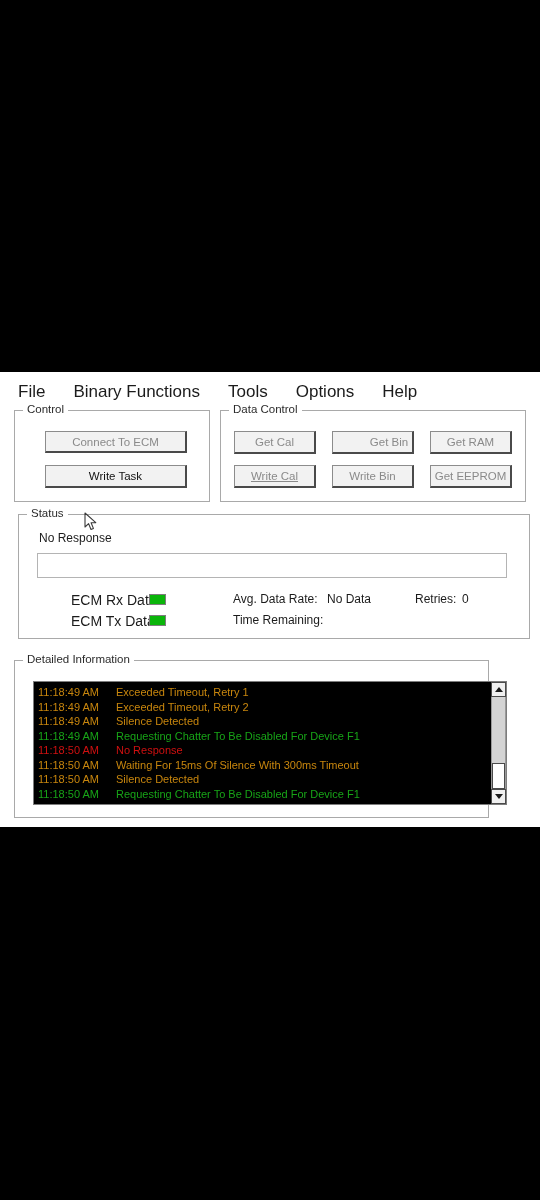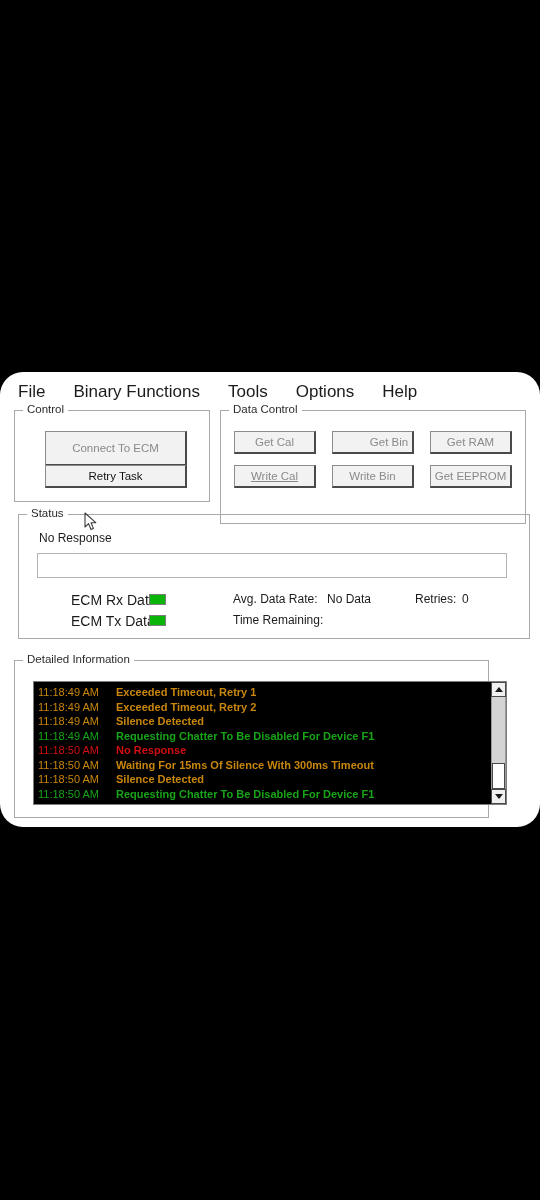--- a/index.html
+++ b/index.html
@@ -17,21 +17,20 @@
 
   
   #app-window {
     position: absolute;
     left: 0;
     top: 372px;
     width: 540px;
     height: 455px;
     background: #ffffff;
     overflow: hidden;
-    border-radius: 23px;
   }
 
   
   #menu-bar {
     position: absolute;
     left: 0; top: 6px;
     width: 540px; height: 28px;
     display: flex;
     align-items: center;
     padding-left: 18px;
@@ -59,21 +58,21 @@
     left: 8px;
     background: #ffffff;
     padding: 0 4px;
     font-size: 11.5px;
     color: #2b2b2b;
     white-space: nowrap;
     line-height: 12px;
   }
 
   #grp-control   { left: 14px;  top: 38px;  width: 196px; height: 92px; }
-  #grp-datactrl  { left: 220px; top: 38px;  width: 306px; height: 114px; }
+  #grp-datactrl  { left: 220px; top: 38px;  width: 306px; height: 92px; }
   #grp-status    { left: 18px;  top: 142px; width: 512px; height: 125px; padding-left: 8px; }
   #grp-detail    { left: 14px;  top: 288px; width: 475px; height: 158px; }
 
   
   .btn {
     position: absolute;
     background: #f2f2f2;
     border: 1px solid #8c8c8c;
     border-right-width: 2px;
     border-bottom-width: 2px;
@@ -85,21 +84,21 @@
     display: flex;
     align-items: center;
     justify-content: center;
     cursor: default;
     white-space: nowrap;
     font-family: "Liberation Sans", sans-serif;
     padding: 0;
   }
   .btn.disabled { color: #8a8a8a; }
 
-  #btn-connect  { left: 30px;  top: 20px; width: 142px; height: 35px; }
+  #btn-connect  { left: 30px;  top: 20px; width: 142px; height: 22px; }
   #btn-cancel   { left: 30px;  top: 54px; width: 142px; height: 23px; }
 
   #btn-getcal   { left: 13px;  top: 20px; width: 82px;  height: 23px; }
   #btn-getbin   { left: 111px; top: 20px; width: 82px;  height: 23px; padding-left: 33px; }
   #btn-getram   { left: 209px; top: 20px; width: 82px;  height: 23px; }
   #btn-writecal { left: 13px;  top: 54px; width: 82px;  height: 23px; text-decoration: underline; }
   #btn-writebin { left: 111px; top: 54px; width: 82px;  height: 23px; }
   #btn-geteep   { left: 209px; top: 54px; width: 82px;  height: 23px; }
 
   
@@ -167,21 +166,21 @@
     box-sizing: border-box;
     overflow: hidden;
   }
   .log-line {
     font-size: 11px;
     line-height: 14.5px;
     white-space: nowrap;
     font-family: "Liberation Sans", sans-serif;
   }
   .log-time { display: inline-block; width: 78px; }
-  .log-msg  { display: inline-block; font-weight: bold; }
+  .log-msg  { display: inline-block; }
   .c-orange { color: #c8860d; }
   .c-green  { color: #17a417; }
   .c-red    { color: #d01010; }
   #caret-line {
     height: 14px;
     padding-left: 1px;
   }
 
   
   #console-scroll {
@@ -244,21 +243,21 @@
     <div class="menu-item">File</div>
     <div class="menu-item">Binary Functions</div>
     <div class="menu-item">Tools</div>
     <div class="menu-item">Options</div>
     <div class="menu-item">Help</div>
   </div>
 
   <div class="groupbox" id="grp-control">
     <span class="gb-label">Control</span>
     <button class="btn disabled" id="btn-connect">Connect To ECM</button>
-    <button class="btn" id="btn-cancel">Retry Task</button>
+    <button class="btn" id="btn-cancel">Write Task</button>
   </div>
 
   <div class="groupbox" id="grp-datactrl">
     <span class="gb-label">Data Control</span>
     <button class="btn disabled" id="btn-getcal">Get Cal</button>
     <button class="btn disabled" id="btn-getbin">Get Bin</button>
     <button class="btn disabled" id="btn-getram">Get RAM</button>
     <button class="btn disabled" id="btn-writecal">Write Cal</button>
     <button class="btn disabled" id="btn-writebin">Write Bin</button>
     <button class="btn disabled" id="btn-geteep">Get EEPROM</button>

